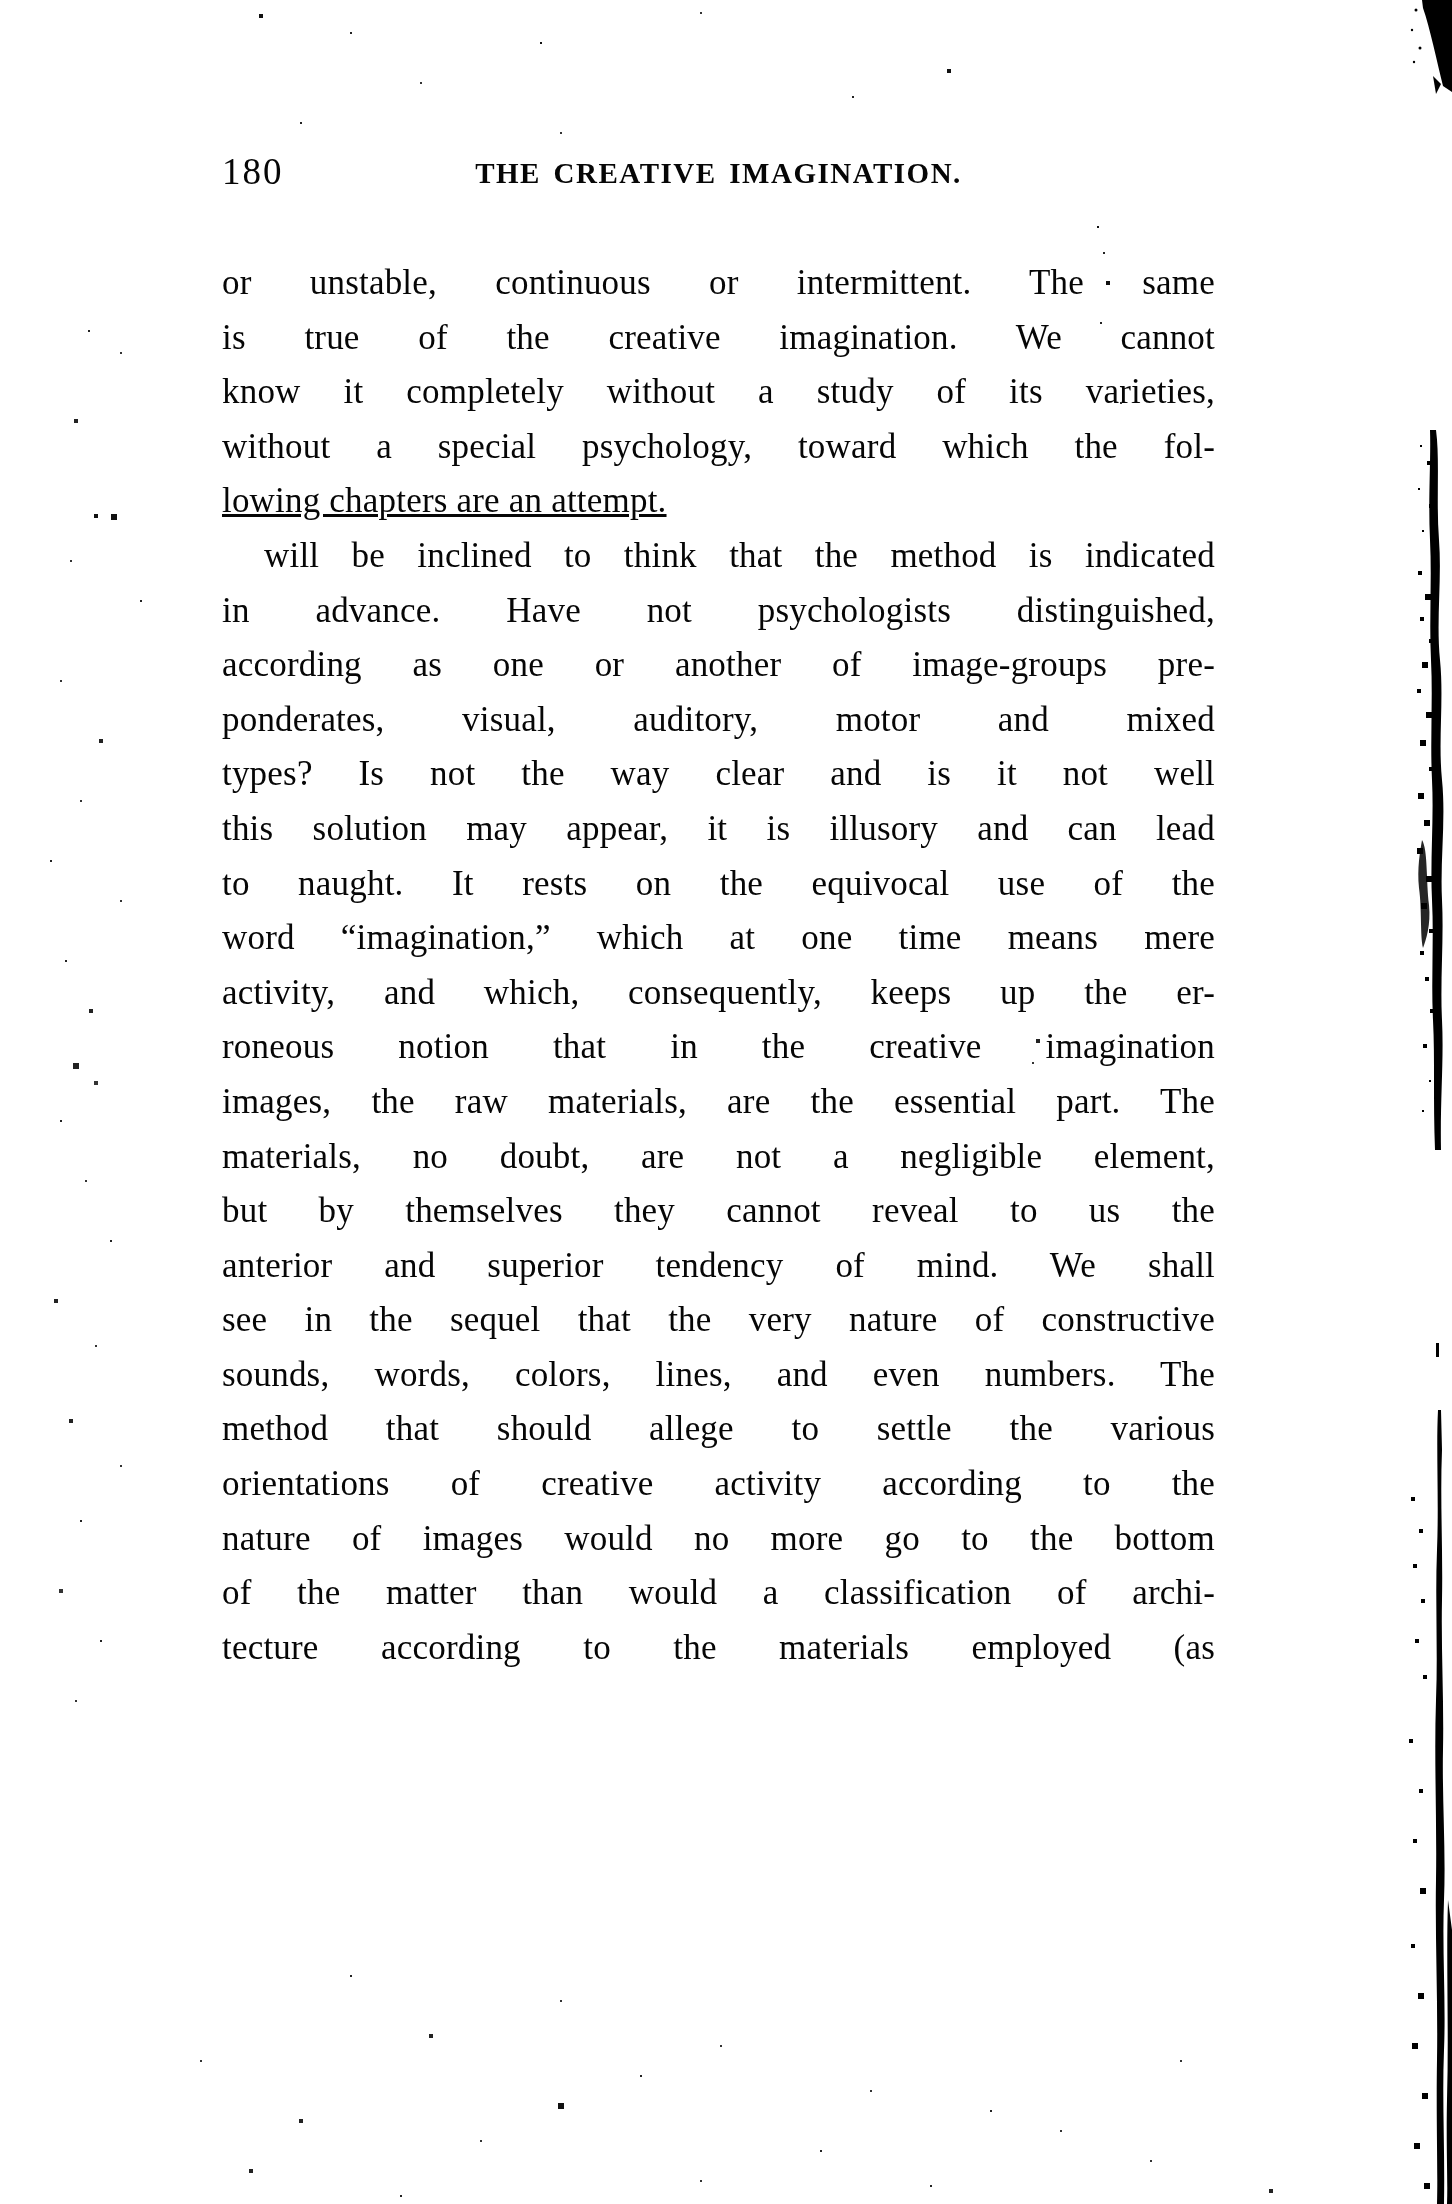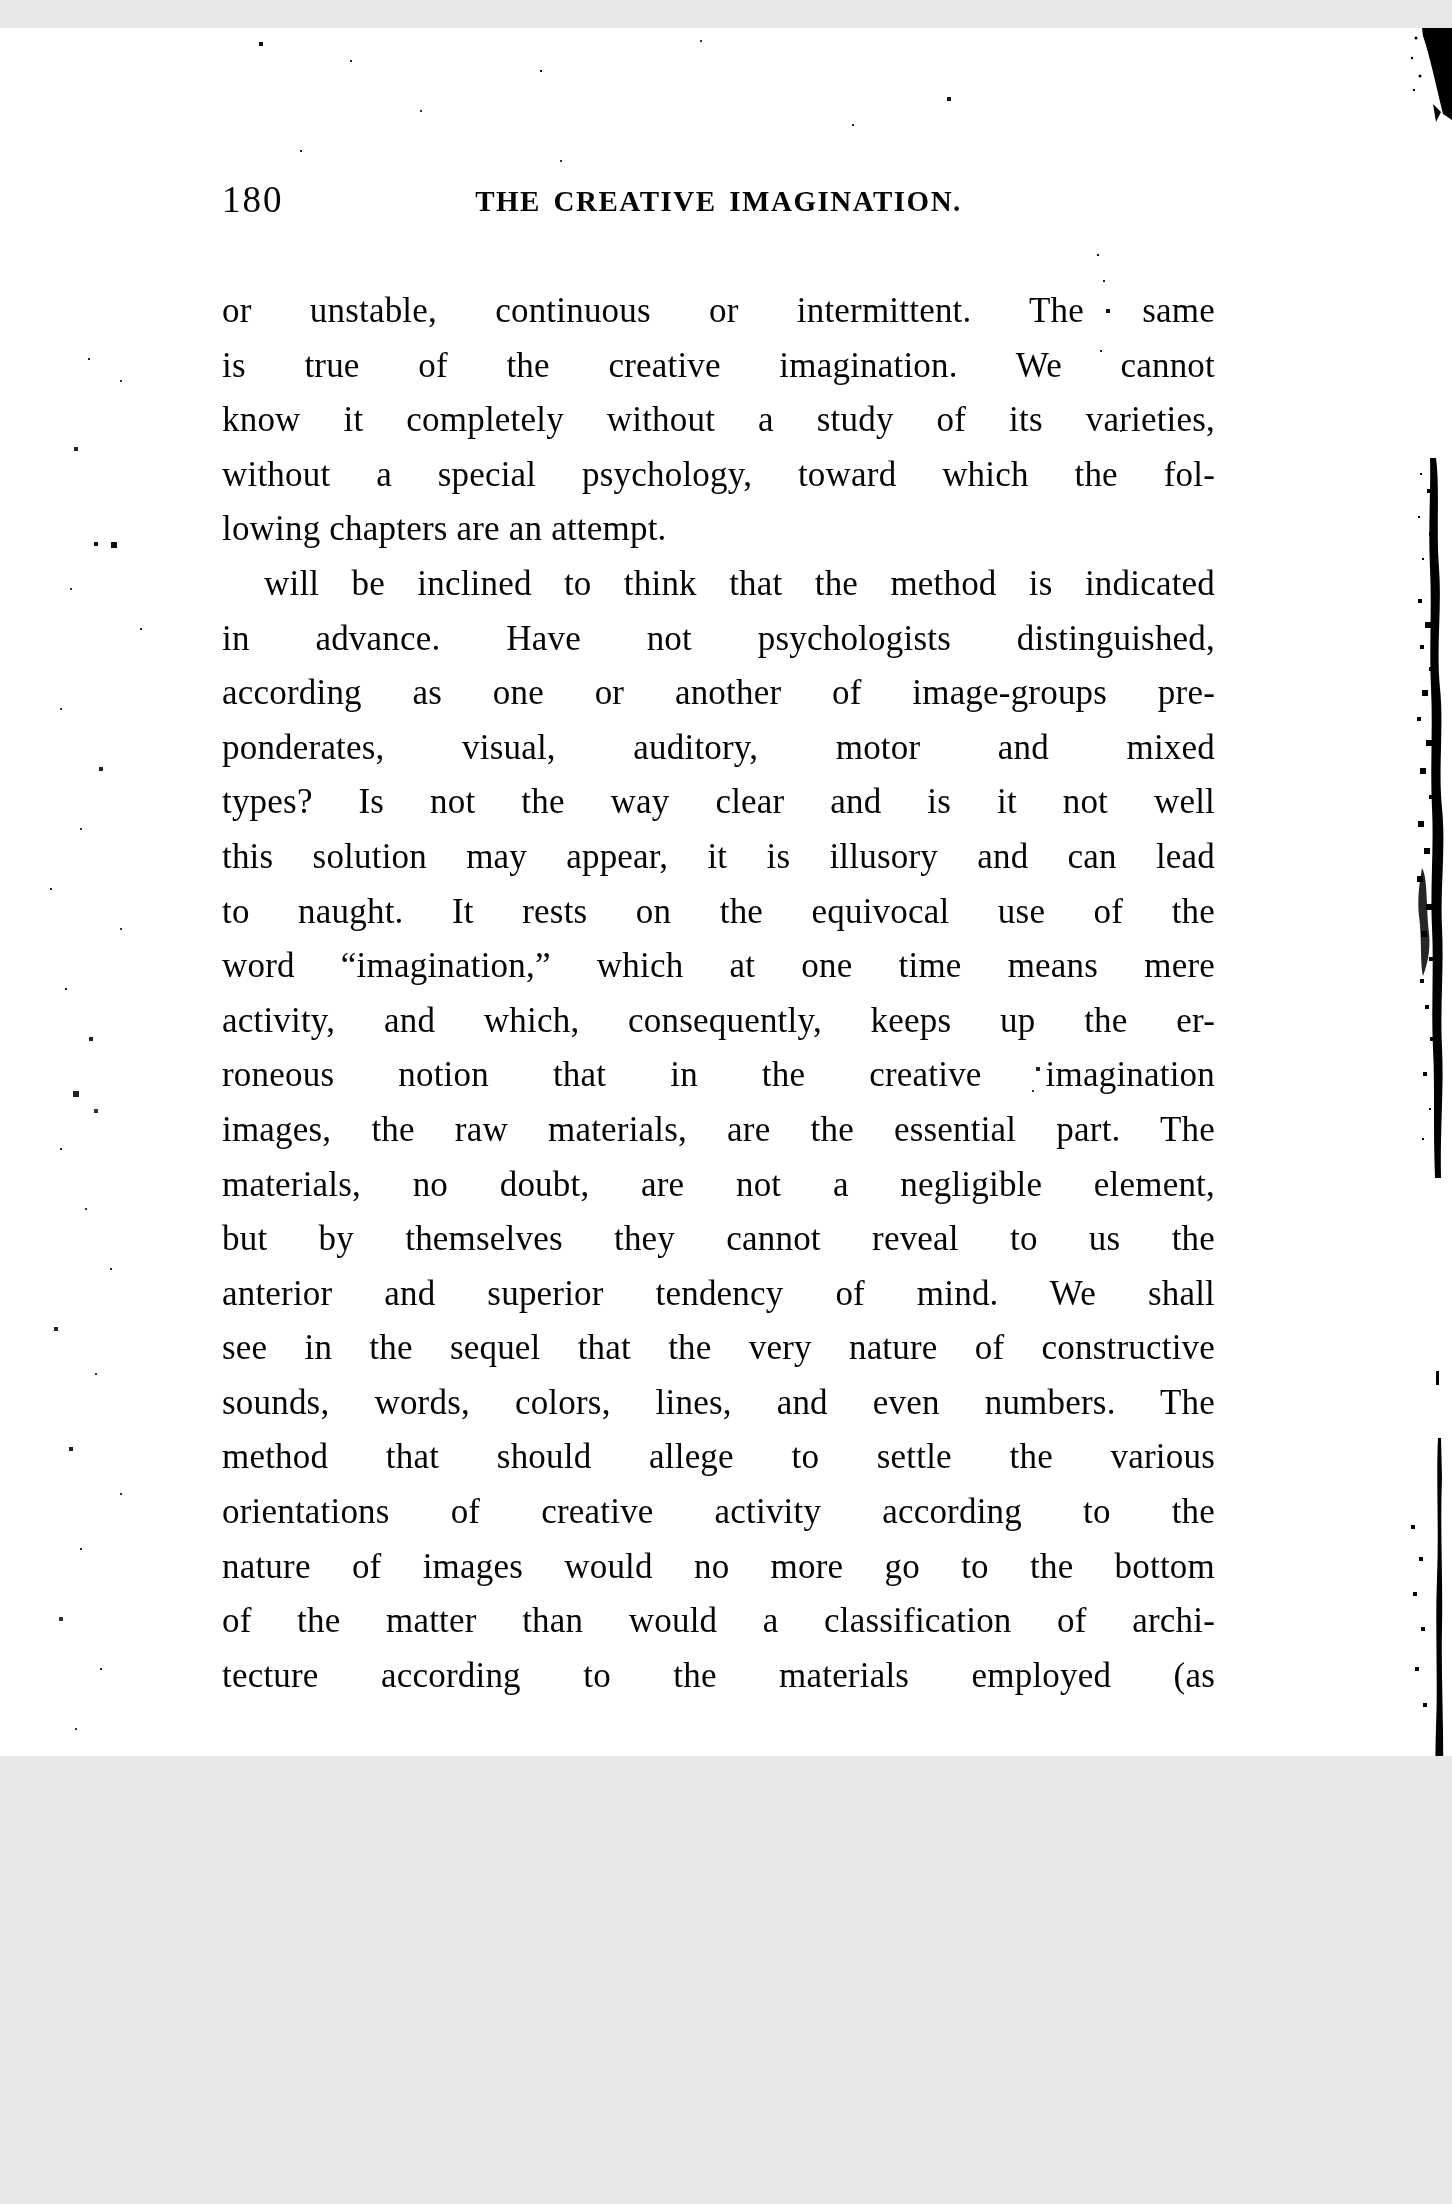--- a/index.html
+++ b/index.html
@@ -3,26 +3,25 @@
 <meta charset="utf-8">
 <style>
   html, body {
     margin: 0;
     padding: 0;
     background: #e8e8e8;
   }
   .page {
     position: relative;
     width: 1452px;
-    height: 1728px;
+    height: 2204px;
     background: #ffffff;
     overflow: hidden;
     font-family: "Liberation Serif", "DejaVu Serif", serif;
     color: #060606;
-    margin-top: 28px;
   }
   .header {
     position: absolute;
     left: 222px;
     top: 150px;
     width: 993px;
     height: 48px;
   }
   .pagenum {
     position: absolute;
@@ -52,20 +51,21 @@
   .line {
     font-size: 35px;
     line-height: 54.6px;
     text-align: justify;
     text-align-last: justify;
     white-space: normal;
     letter-spacing: 0.2px;
   }
   .p1 .line:last-child {
     text-align-last: left;
+    text-decoration: underline;
   }
   .p2 .line:first-child {
     text-indent: 42px;
   }
   
   .speck {
     position: absolute;
     left: 0; top: 0;
     width: 2px; height: 2px;
     background: transparent;

